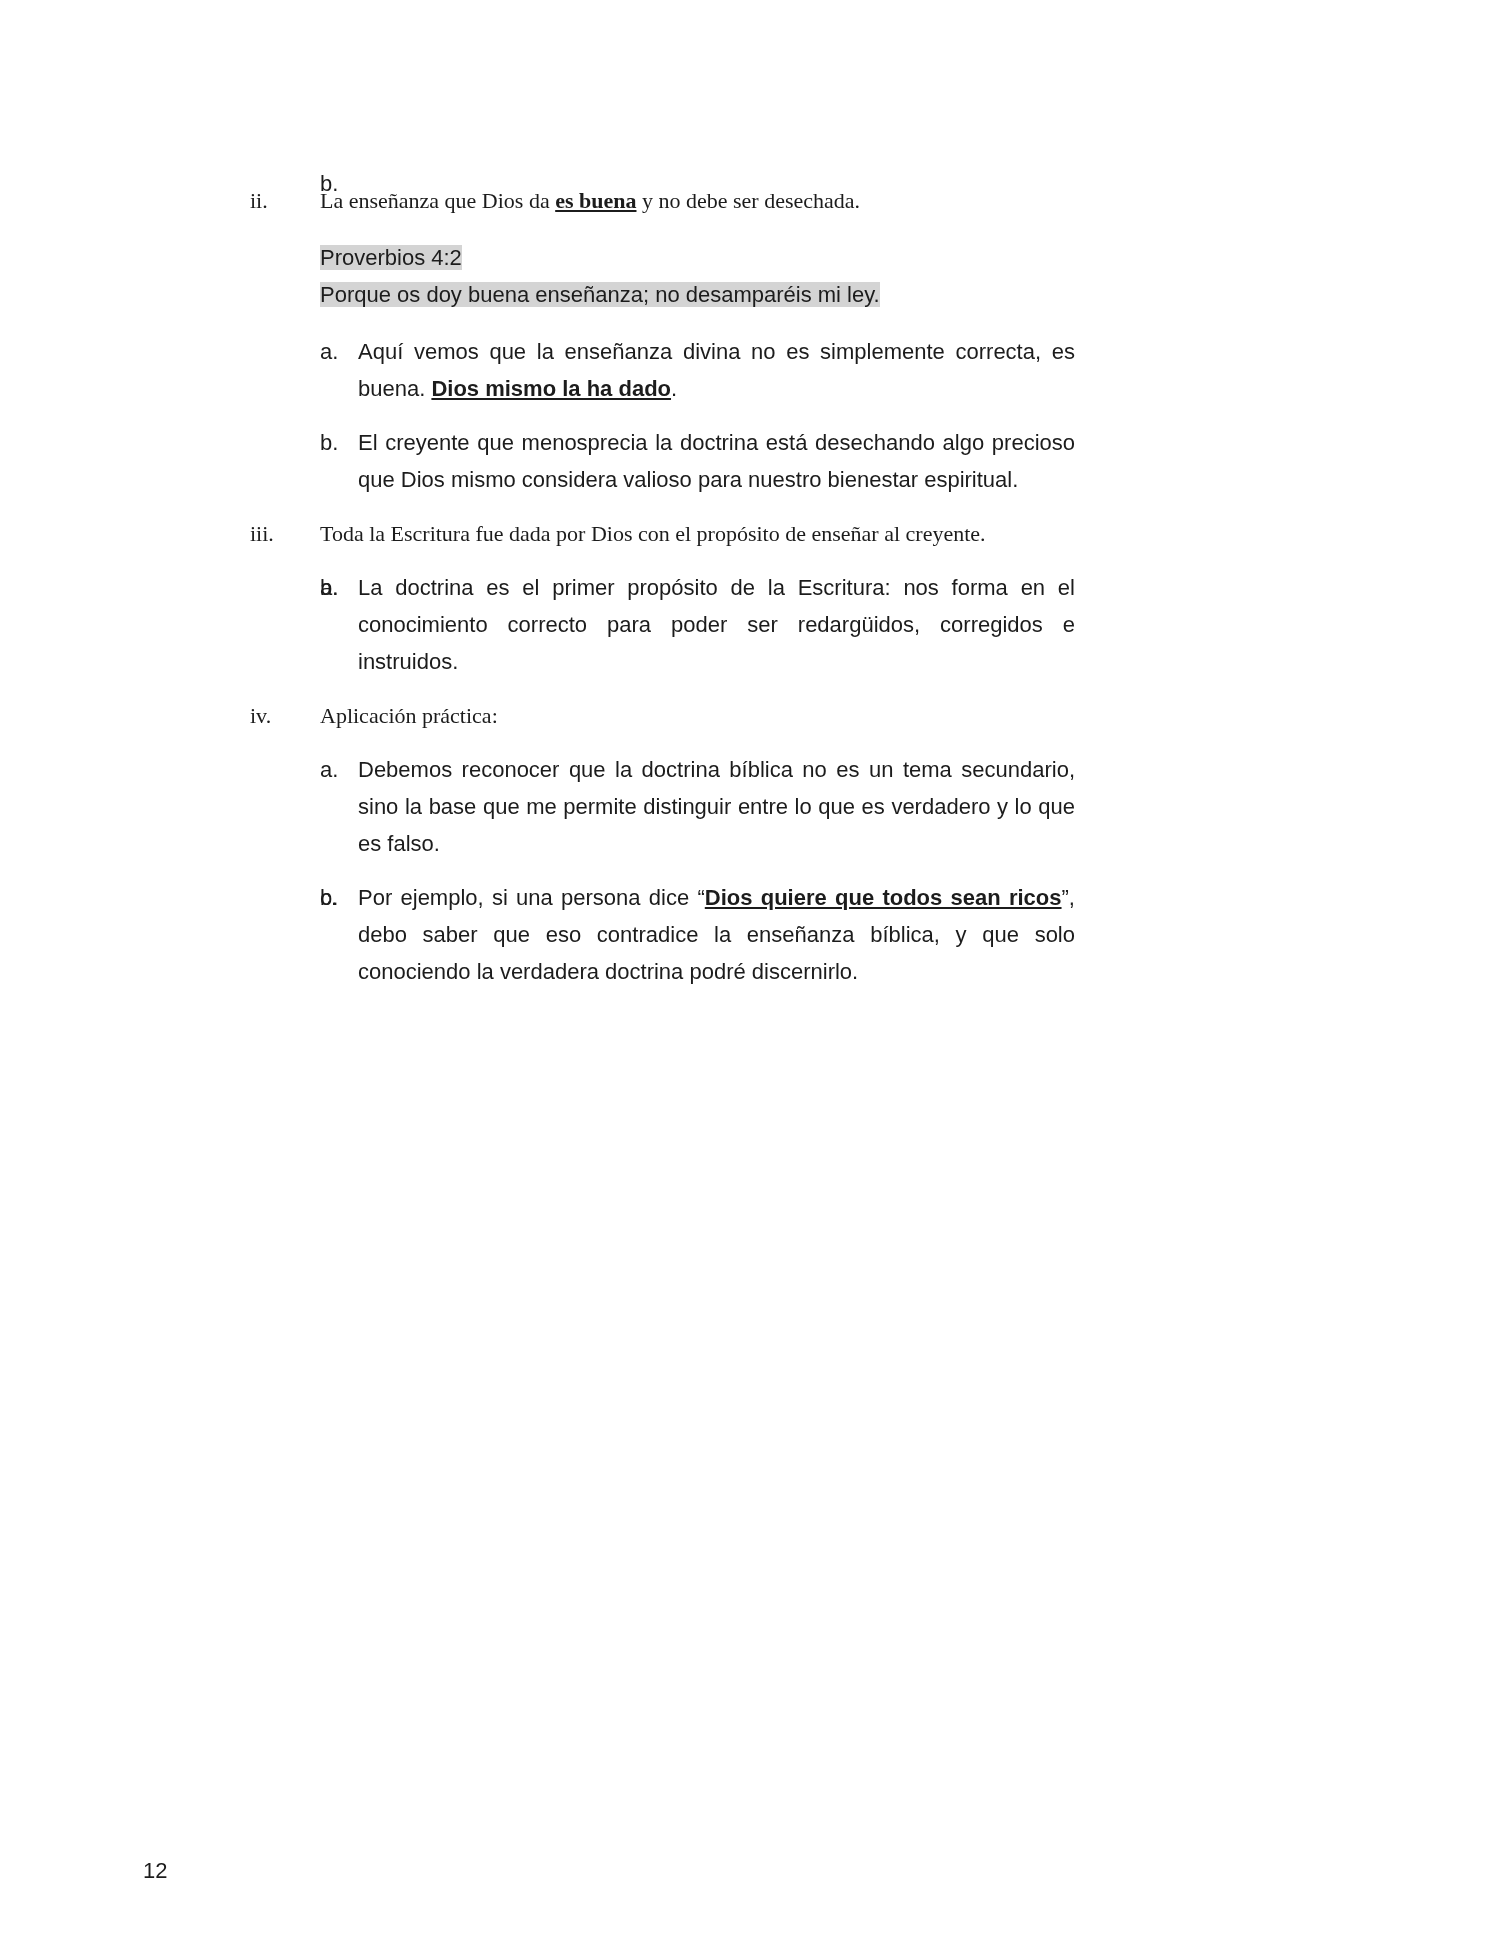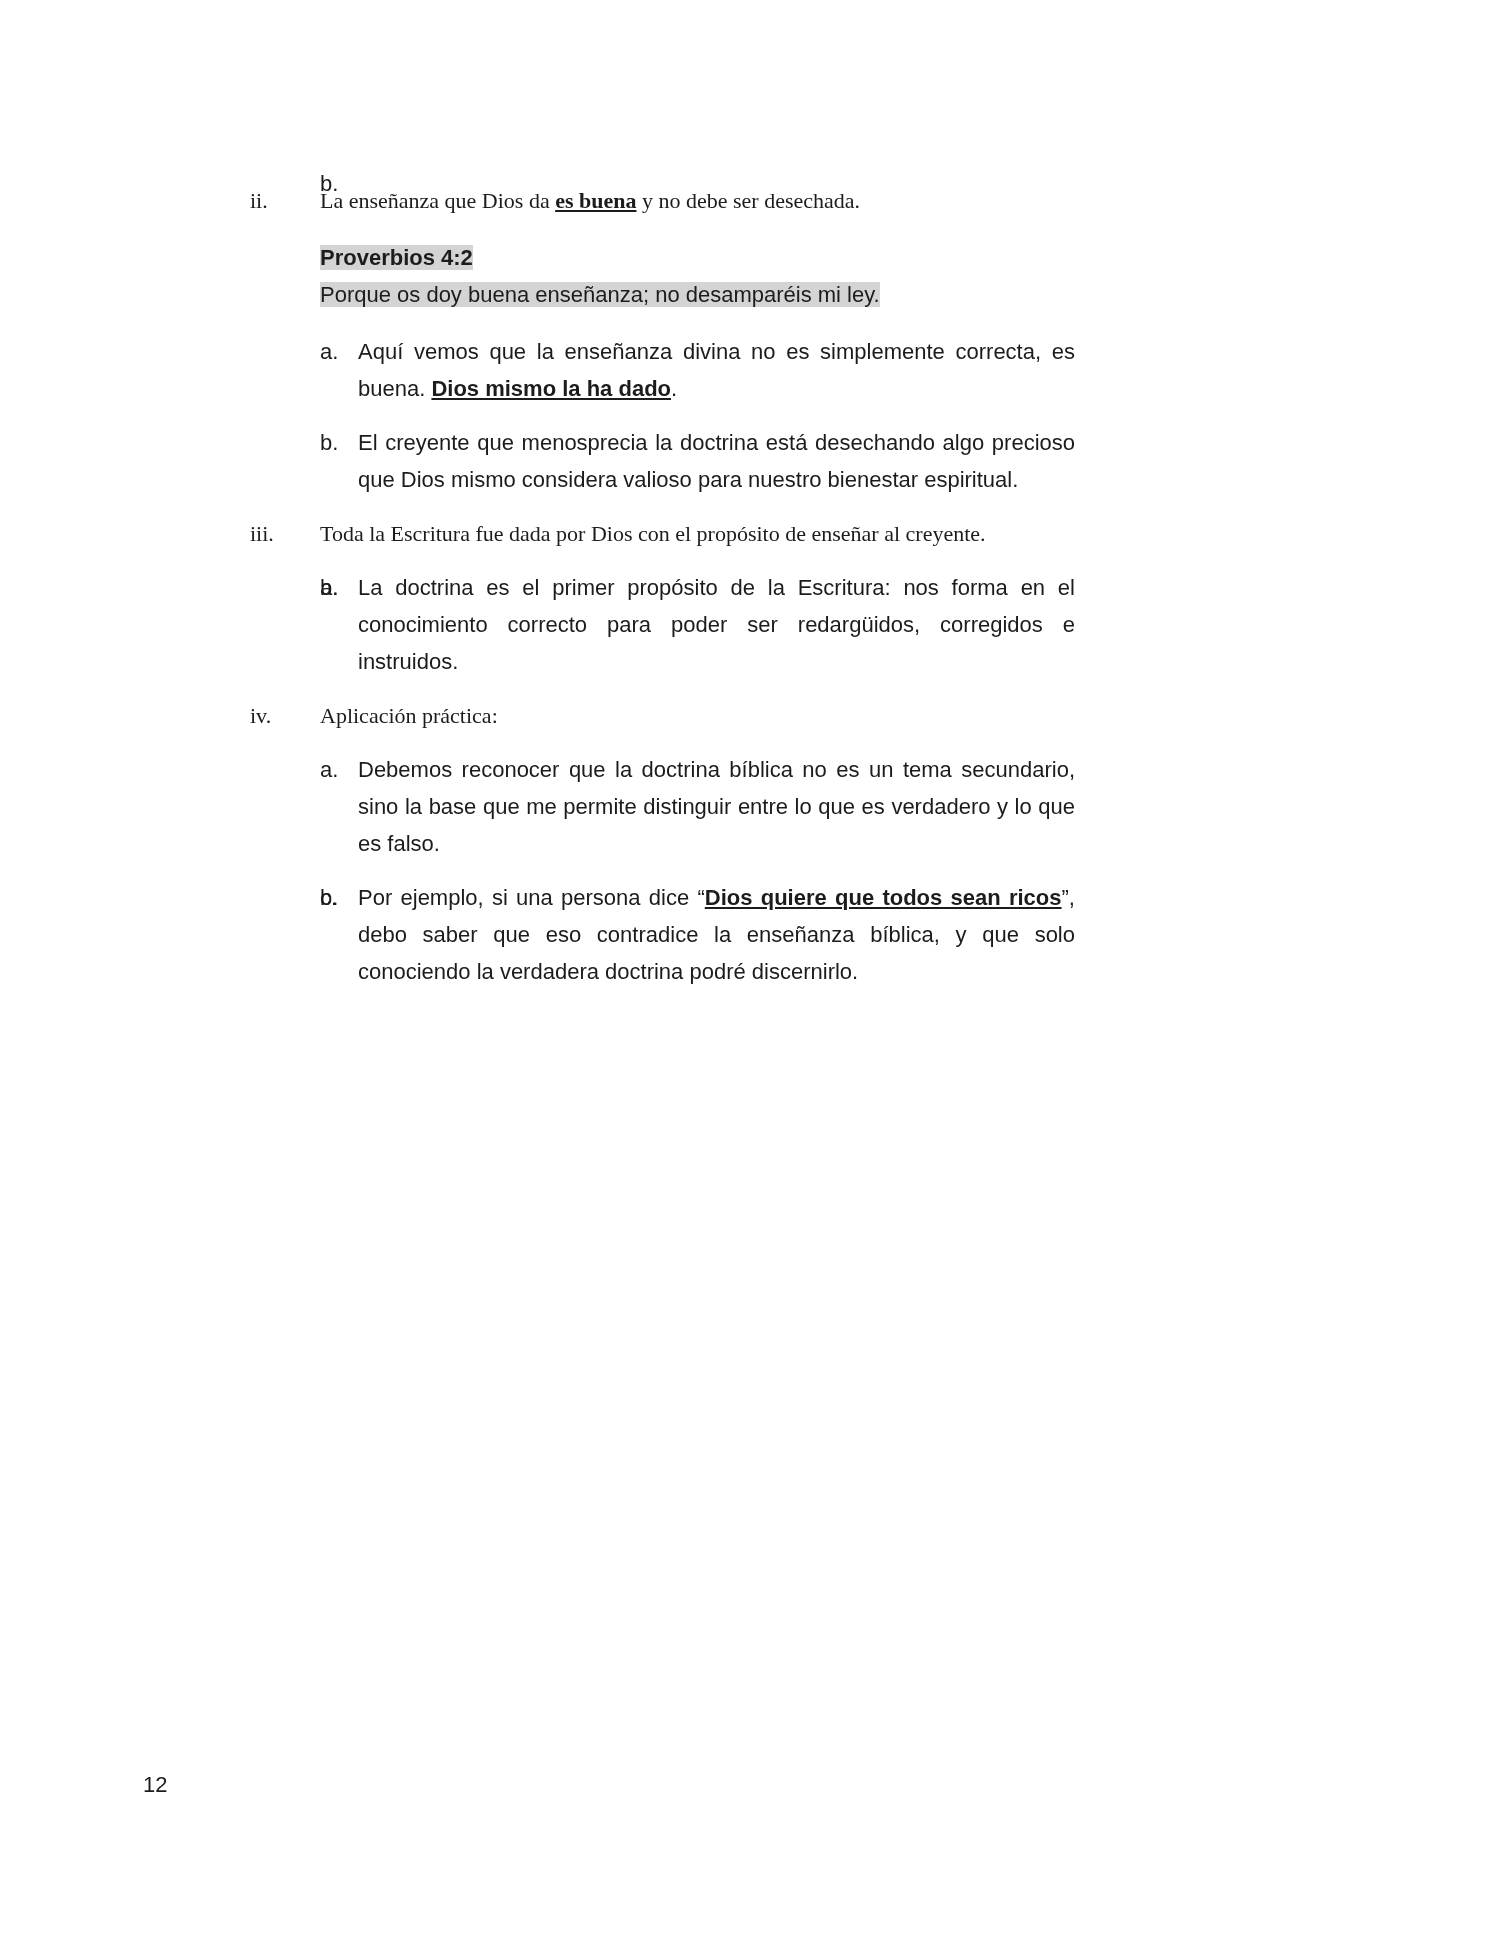--- a/index.html
+++ b/index.html
@@ -22,27 +22,27 @@
     margin-bottom: 17px;
   }
   .item.roman { padding-left: 70px; font-family: Liberation Serif, serif; }
   .item.roman > .marker { position: absolute; left: 0; top: 0; }
   .item.alpha { padding-left: 108px; }
   .item.alpha > .marker { position: absolute; left: 70px; top: 0; }
   .scripture {
     margin: 20px 0 20px 70px;
     text-align: left;
   }
-  .s-title { font-weight: bold; }
+  .s-title { font-weight: normal; }
   .hl { background: #d4d4d4; }
   .emph { font-weight: bold; text-decoration: underline; }
   .page-number {
     position: absolute;
     left: 143px;
-    top: 1766px;
+    top: 1852px;
     font-size: 22px;
     color: #1c1c1c;
   }
 </style>
 </head>
 <body>
 
 <div class="page">
 
   <div class="item alpha">

